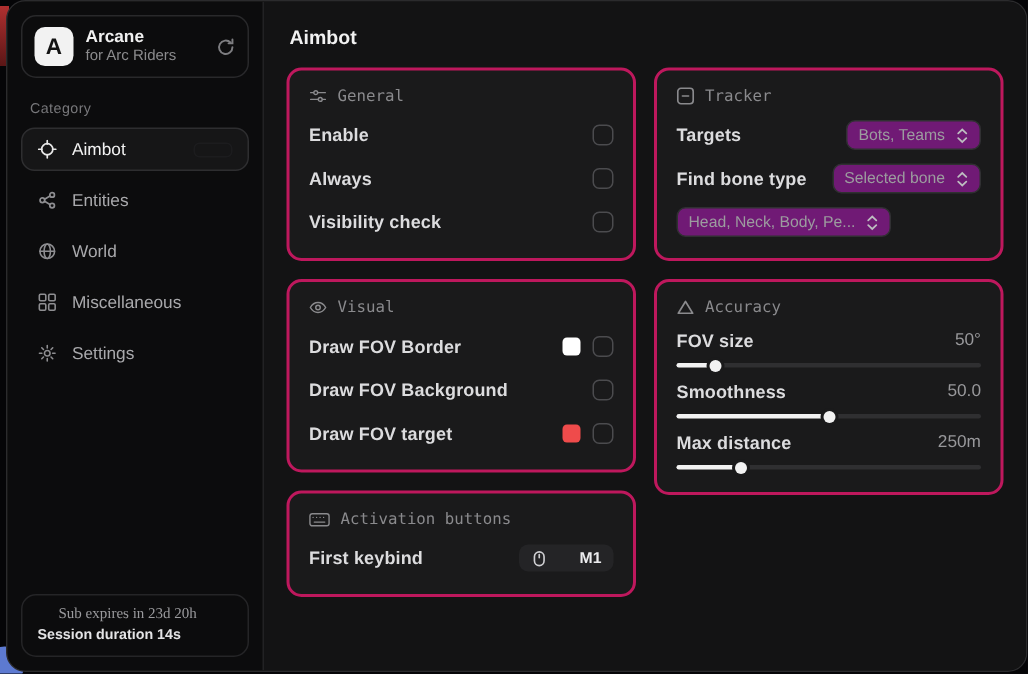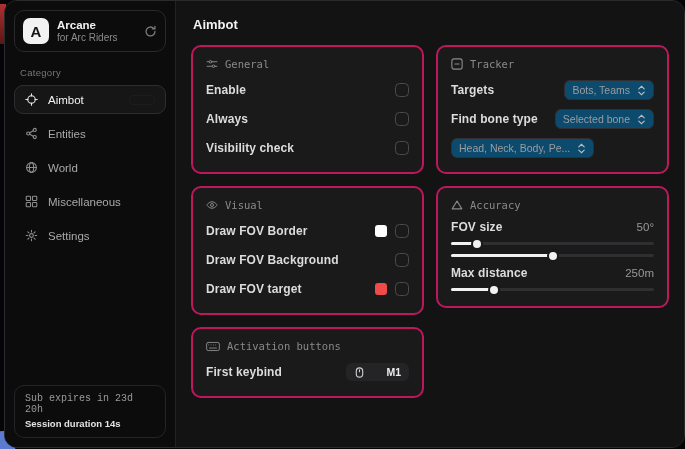--- a/index.html
+++ b/index.html
@@ -35,21 +35,21 @@
   .nav { display:flex; flex-direction:column; gap:5px; }
   .nav-item { display:flex; align-items:center; gap:9px; height:29px; padding:0 10px;
               border-radius:9px; color:#a9a9ac; font-size:11.5px; border:1px solid transparent; }
   .nav-item .nicon { width:14px; display:flex; align-items:center; color:#8e8e91; }
   .nav-item.active { background:#161617; border-color:#2e2e30; color:#f2f2f2; }
   .nav-item.active .nicon { color:#e8e8e8; }
   .nav-ghost { margin-left:auto; width:26px; height:10px; border:1px solid #1c1c1e; border-radius:4px; }
 
   .side-footer { position:absolute; left:9px; right:9px; bottom:9px;
                  border:1px solid #252527; border-radius:10px; padding:7px 10px 8px; }
-  .sub-line { font-family:Liberation Mono, monospace; color:#9a9a9d; font-size:10px; }
+  .sub-line { font-family:Liberation Serif, serif; color:#9a9a9d; font-size:10px;margin-left:14px; }
   .sess-line { color:#e4e4e6; font-size:9.5px; font-weight:bold; margin-top:3px; }
 
   
   .main { flex:1; background:#131314; padding:13px 15px; overflow:hidden; }
   .page-title { color:#f2f2f2; font-size:13px; font-weight:bold; margin:3px 0 13px 2px; }
   .cols { display:flex; gap:12px; align-items:flex-start; }
   .col { flex:1; display:flex; flex-direction:column; gap:12px; }
 
   .card { background:#1a1a1b; border:2px solid #be185d; border-radius:10px;
           padding:11px 13px 13px; }
@@ -64,21 +64,21 @@
 
   .checkbox { width:14px; height:14px; border:1.5px solid #4b4b4e; border-radius:4.5px;
               background:transparent; }
   .swatch { width:12px; height:12px; border-radius:3px; }
 
   .key-badge { display:flex; align-items:center; gap:21px; background:#242426;
                border-radius:6px; padding:3px 8px; color:#ececee; font-size:10.5px;
                font-weight:bold; }
   .key-badge .kicon { display:flex; color:#cfcfd2; }
 
-  .dd-btn { display:flex; align-items:center; gap:7px; background:#0c4a6e;
+  .dd-btn { display:flex; align-items:center; gap:7px; background:#701a75;
             border:1px solid #303032; border-radius:6px; padding:3px 7px;
             color:#9c9c9f; font-size:10.5px; max-width:152px; }
   .dd-val { white-space:nowrap; overflow:hidden; text-overflow:ellipsis; }
   .dd-btn .dicon { display:flex; color:#bdbdc0; }
 
   .slider-row { margin-top:9px;text-align:right; }
   .slider-top { display:flex; justify-content:space-between; align-items:center; }
   .slider-val { color:#98989b; font-size:11.5px; }
   .track { position:relative; height:3px; background:#2f2f31; border-radius:2px;
            margin:8px 0 2px; }
@@ -327,20 +327,24 @@
               <div class="slider-top">
                 <span class="row-label">FOV size</span>
                 <span class="slider-val">50°</span>
               </div>
               <div class="track">
                 <div class="fill" style="width: 13%;"></div>
               </div>
             </div>
 
             <div class="slider-row">
+              <div class="slider-top">
+                <span class="row-label">Smoothness</span>
+                <span class="slider-val">50.0</span>
+              </div>
               <div class="track">
                 <div class="fill" style="width: 50%;"></div>
               </div>
             </div>
 
             <div class="slider-row">
               <div class="slider-top">
                 <span class="row-label">Max distance</span>
                 <span class="slider-val">250m</span>
               </div>

